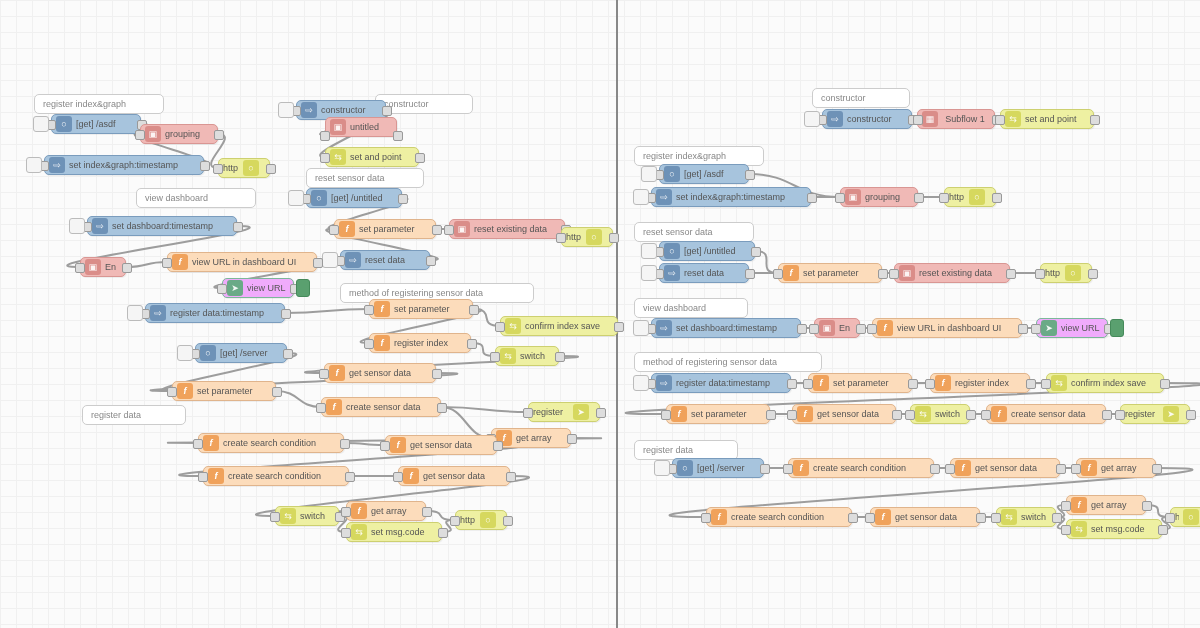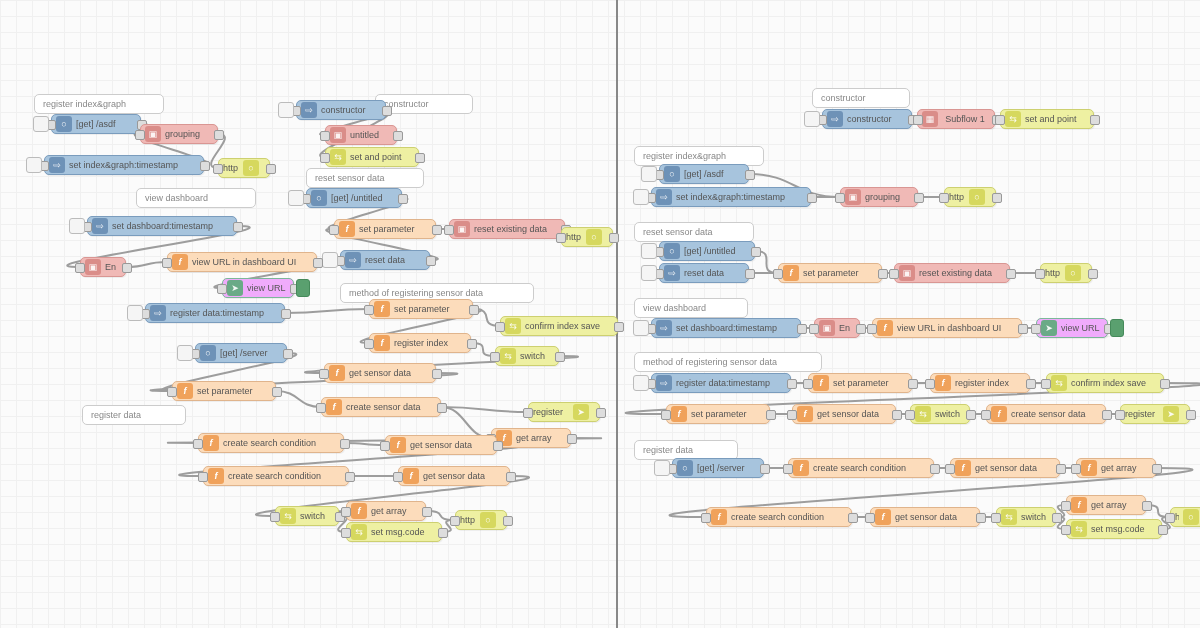--- a/index.html
+++ b/index.html
@@ -147,21 +147,21 @@
       </div>
       <div class="port" style="left: 213px; top: 164px;"></div>
       <div class="port" style="left: 266px; top: 164px;"></div>
       <div class="node t-blue" style="left: 296px; top: 100px; width: 90px;">
         <span class="ico g-arrow"></span>
         <span class="lbl">constructor</span>
       </div>
       <div class="port" style="left: 291px; top: 106px;"></div>
       <div class="port" style="left: 382px; top: 106px;"></div>
       <div class="sq" style="left: 278px; top: 102px;"></div>
-      <div class="node t-salmon" style="left: 325px; top: 125px; width: 72px;">
+      <div class="node t-salmon" style="left: 325px; top: 117px; width: 72px;">
         <span class="ico g-tab"></span>
         <span class="lbl">untitled</span>
       </div>
       <div class="port" style="left: 320px; top: 131px;"></div>
       <div class="port" style="left: 393px; top: 131px;"></div>
       <div class="node t-yellow" style="left: 325px; top: 147px; width: 94px;">
         <span class="ico g-swap"></span>
         <span class="lbl">set and point</span>
       </div>
       <div class="port" style="left: 320px; top: 153px;"></div>

